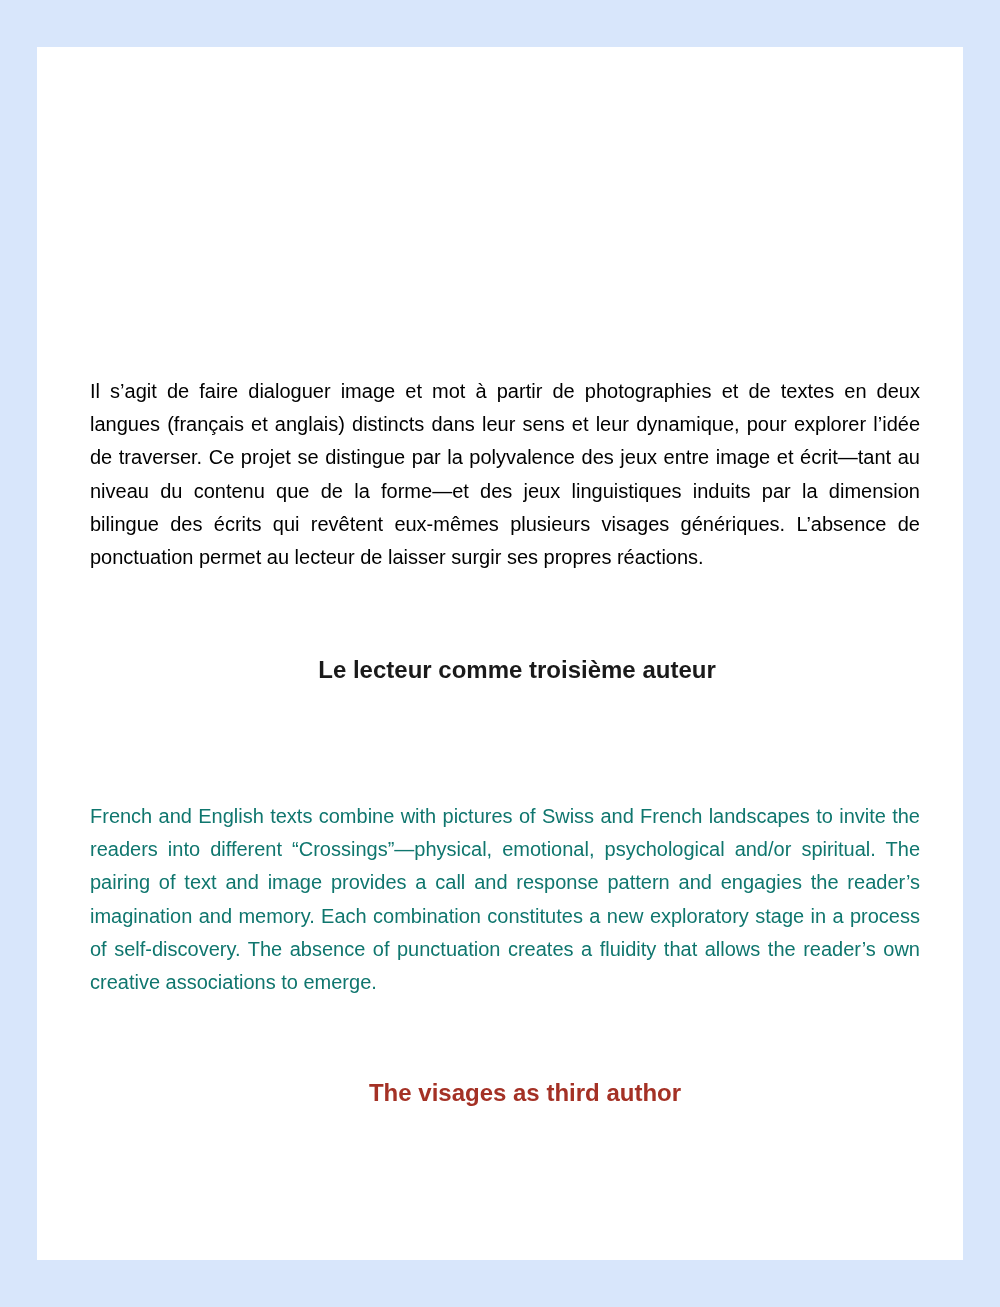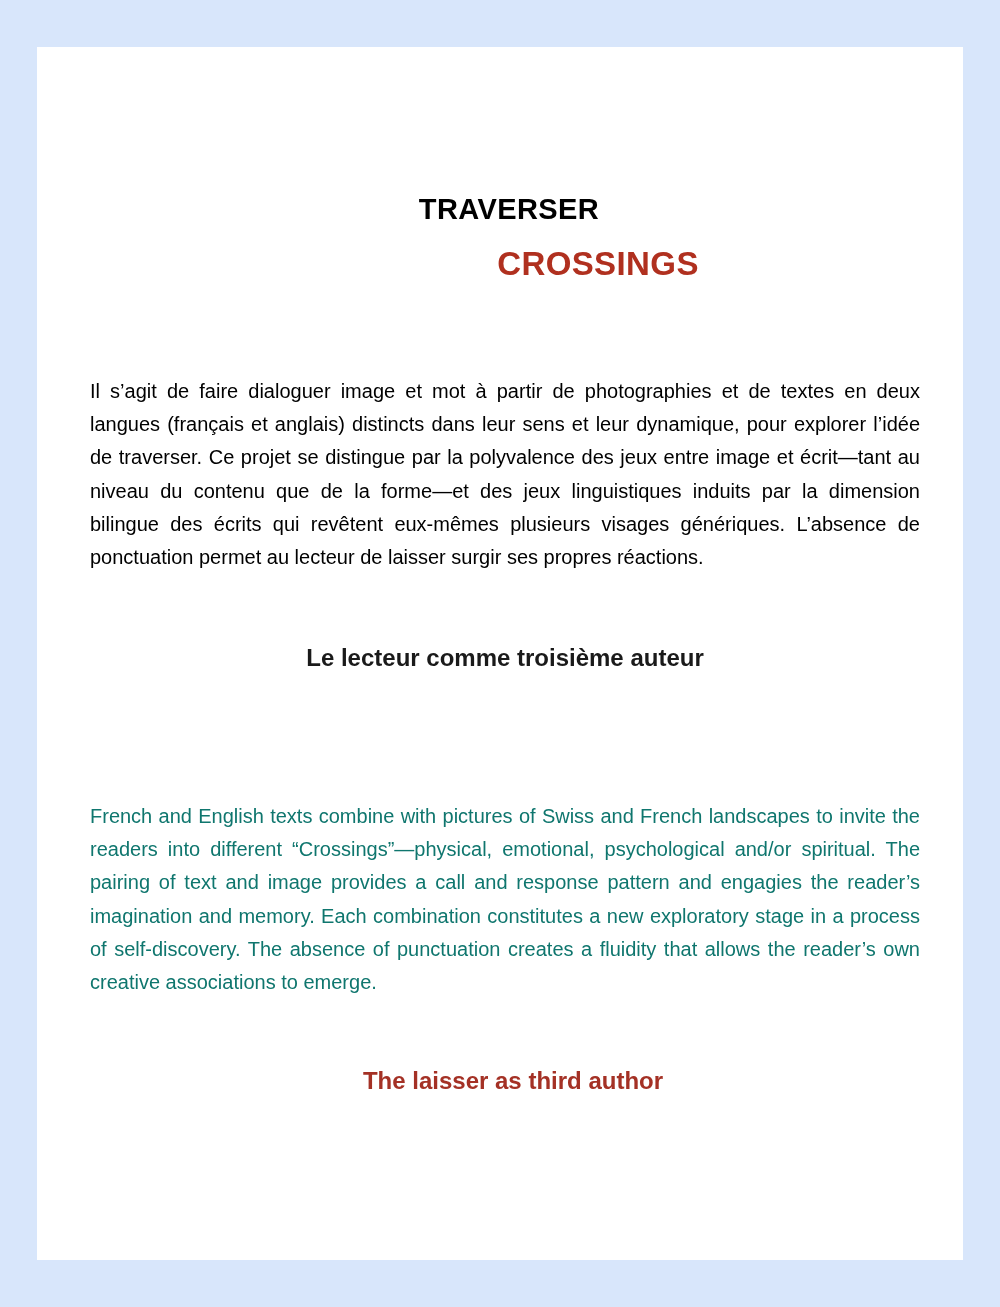--- a/index.html
+++ b/index.html
@@ -94,21 +94,21 @@
     color: #0f766e;
   }
 
   .tagline {
     position: absolute;
     left: 0;
     width: 830px;
     text-align: center;
     font-weight: bold;
     font-size: 24px;
-    margin: 0;
+    margin: 12px;
     line-height: 32px;
   }
 
   .tagline-fr {
     top: 595px;  
     color: #1a1a1a;
     padding-right: 6px;
   }
 
   .tagline-en {
@@ -119,30 +119,26 @@
 </style>
 </head>
 <body>
 
 <div class="page-canvas">
 
   <div class="page-sheet">
 
     <div class="content-area">
 
-      <div class="title-block">
-        <h1 class="title-fr">TRAVERSER</h1>
-        <h1 class="title-en">CROSSINGS</h1>
-      </div>
 
       <p class="para para-fr">Il s’agit de faire dialoguer image et mot à partir de photographies et de textes en deux langues (français et anglais) distincts dans leur sens et leur dynamique, pour explorer l’idée de traverser. Ce projet se distingue par la polyvalence des jeux entre image et écrit—tant au niveau du contenu que de la forme—et des jeux linguistiques induits par la dimension bilingue des écrits qui revêtent eux-mêmes plusieurs visages génériques. L’absence de ponctuation permet au lecteur de laisser surgir ses propres réactions.</p>
 
       <p class="tagline tagline-fr">Le lecteur comme troisième auteur</p>
 
       <p class="para para-en">French and English texts combine with pictures of Swiss and French landscapes to invite the readers into different “Crossings”—physical, emotional, psychological and/or spiritual. The pairing of text and image provides a call and response pattern and engagies the reader’s imagination and memory. Each combination constitutes a new exploratory stage in a process of self-discovery. The absence of punctuation creates a fluidity that allows the reader’s own creative associations to emerge.</p>
 
-      <p class="tagline tagline-en">The laisser as third author</p>
+      <p class="tagline tagline-en">The visages as third author</p>
 
     </div>
 
   </div>
 
 </div>
 
 </body></html>

